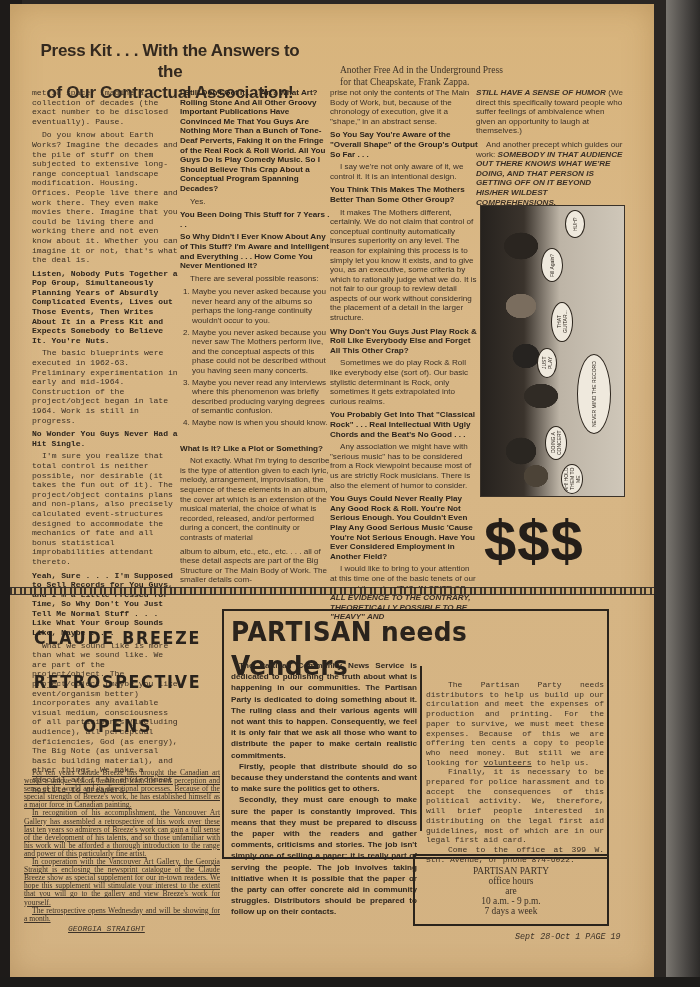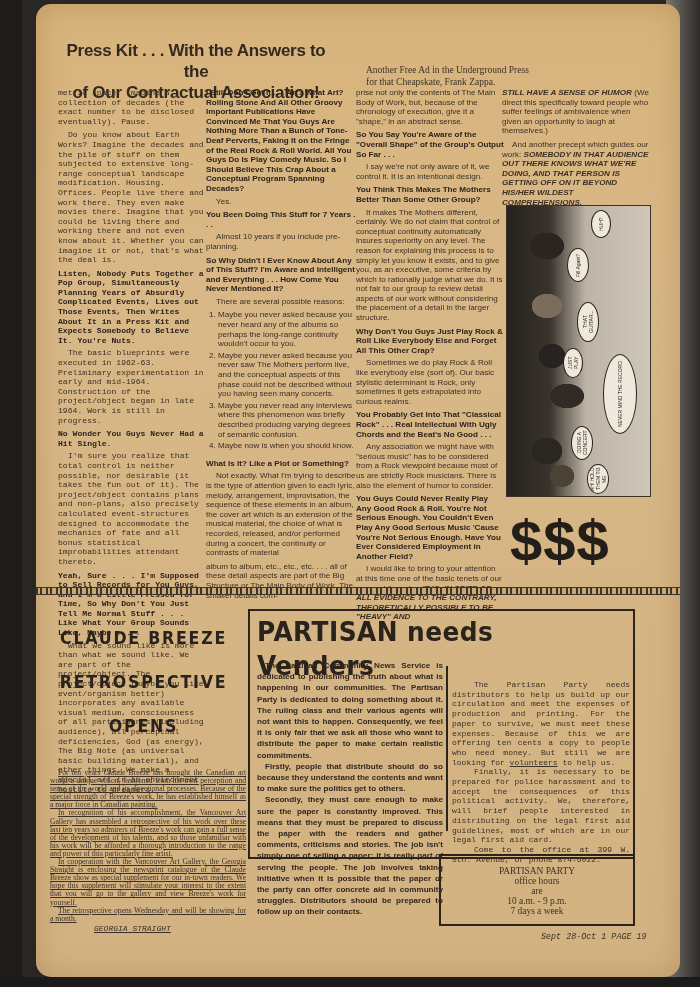--- a/index.html
+++ b/index.html
@@ -1,23 +1,22 @@
 <!DOCTYPE html>
 <html><head>
 <meta charset="utf-8">
 <style>
   * { box-sizing: border-box; margin: 0; padding: 0; }
   html, body { width: 700px; height: 987px; overflow: hidden; background: #2a2623; }
   body { position: relative; font-family: "Liberation Sans", sans-serif; color: #2b241c; }
 
   .page {
-    position: absolute; left: 36px; top: 4px; width: 644px; height: 973px;
+    position: absolute; left: 10px; top: 4px; width: 644px; height: 973px;
     background: linear-gradient(180deg, #d8b47c 0%, #d9b887 30%, #d6b584 60%, #d3b282 100%);
     box-shadow: inset 0 0 30px rgba(140,100,50,0.35);
-    border-radius: 15px;
   }
   .page-edge-right {
     position: absolute; left: 666px; top: 0; width: 34px; height: 987px;
     background: linear-gradient(90deg, #7a7670 0%, #4a4744 60%, #2c2a28 100%);
   }
   .page-edge-left {
     position: absolute; left: 0; top: 0; width: 22px; height: 987px;
     background: #1e1b19;
   }
   .page-edge-bottom {
@@ -42,21 +41,21 @@
     text-align: left; color: #3c3228;
   }
 
   .col {
     position: absolute; top: 84px;
     font-size: 8.1px; line-height: 9.6px; color: #3a2f25;
   }
   .col p { margin-bottom: 4px; text-indent: 10px; }
   .col p.noindent { text-indent: 0; }
   .col .q { font-weight: 700; color: #2c241c; margin-bottom: 3px; text-indent: 0; }
-  .col ol { margin: 0 0 8px 12px; }
+  .col ol { margin: 0 0 16px 12px; }
   .col ol li { margin-bottom: 2px; }
   .col .em-caps { font-weight: 700; font-style: italic; }
   .col1 { left: 22px; width: 150px; font-family: Liberation Mono, monospace; }
   .col2 { left: 170px; width: 150px; }
   .col3 { left: 320px; width: 148px; }
   .col4 { left: 466px; width: 150px; }
 
   .photo {
     position: absolute; left: 470px; top: 201px; width: 145px; height: 292px;
     background:
@@ -167,21 +166,20 @@
     <p class="q">No Wonder You Guys Never Had a Hit Single.</p>
     <p>I'm sure you realize that total control is neither possible, nor desirable (it takes the fun out of it). The project/object contains plans and non-plans, also precisely calculated event-structures designed to accommodate the mechanics of fate and all bonus statistical improbabilities attendant thereto.</p>
     <p class="q">Yeah, Sure . . . I'm Supposed to Sell Records for You Guys, and I'm a Little Pressed for Time, So Why Don't You Just Tell Me Normal Stuff . . . Like What Your Group Sounds Like, Maybe . . .</p>
     <p>What we sound like is more than what we sound like. We are part of the project/object. The project/object (maybe you like event/organism better) incorporates any available visual medium, consciousness of all participants (including audience), all perceptual deficiencies, God (as energy), The Big Note (as universal basic building material), and other things. We make a special art in an environment hostile to dreamers.</p>
   </div>
 
   <div class="col col2">
     <p class="q">I Still Don't Get It . . . Art? What Art? Rolling Stone And All Other Groovy Important Publications Have Convinced Me That You Guys Are Nothing More Than a Bunch of Tone-Deaf Perverts, Faking It on the Fringe of the Real Rock &amp; Roll World. All You Guys Do Is Play Comedy Music. So I Should Believe This Crap About a Conceptual Program Spanning Decades?</p>
     <p>Yes.</p>
     <p class="q">You Been Doing This Stuff for 7 Years . . .</p>
-    <p>Almost 10 years if you include pre-planning.</p>
     <p class="q">So Why Didn't I Ever Know About Any of This Stuff? I'm Aware and Intelligent and Everything . . . How Come You Never Mentioned It?</p>
     <p>There are several possible reasons:</p>
     <ol>
       <li>Maybe you never asked because you never heard any of the albums so perhaps the long-range continuity wouldn't occur to you.</li>
       <li>Maybe you never asked because you never saw The Mothers perform live, and the conceptual aspects of this phase could not be described without you having seen many concerts.</li>
       <li>Maybe you never read any interviews where this phenomenon was briefly described producing varying degrees of semantic confusion.</li>
       <li>Maybe now is when you should know.</li>
     </ol>
     <p class="q">What Is It? Like a Plot or Something?</p>
     <p>Not exactly. What I'm trying to describe is the type of attention given to each lyric, melody, arrangement, improvisation, the sequence of these elements in an album, the cover art which is an extension of the musical material, the choice of what is recorded, released, and/or performed during a concert, the continuity or contrasts of material</p>

